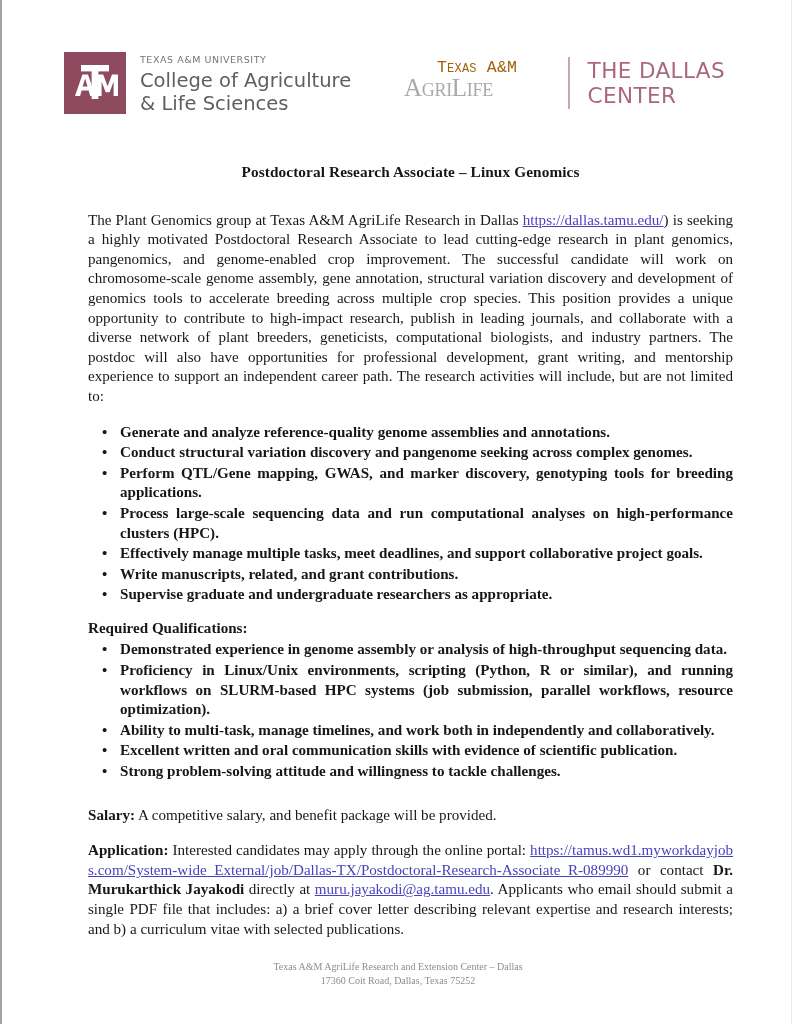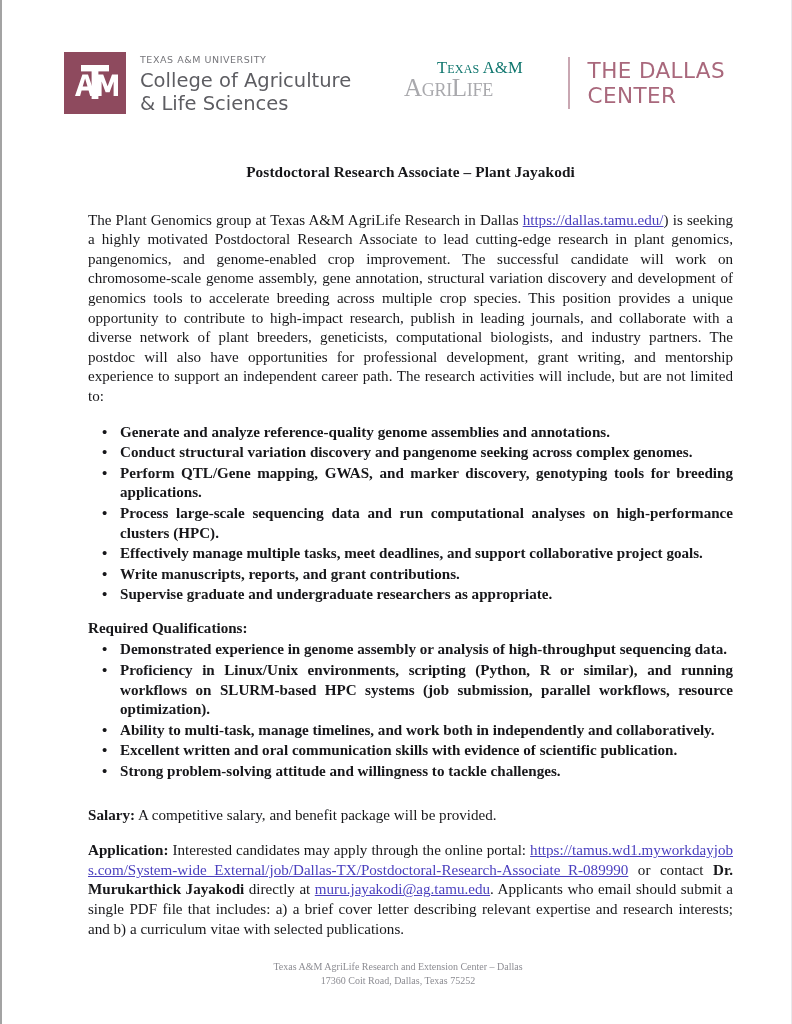--- a/index.html
+++ b/index.html
@@ -72,24 +72,24 @@
   }
   .agrilife-wordmark {
     position: relative;
     width: 150px;
     height: 58px;
   }
   .ag-texas {
     position: absolute;
     left: 33px;
     top: 4px;
-    font-family: Liberation Serif, serif;
+    font-family: Liberation Mono, monospace;
     font-size: 16.5px;
     letter-spacing: 0.2px;
-    color: #0f766e;
+    color: #a16207;
     font-variant: small-caps;
     white-space: nowrap;
   }
   .ag-agrilife {
     position: absolute;
     left: 0px;
     top: 17px;
     font-family: "Liberation Serif", "DejaVu Serif", serif;
     font-size: 25px;
     letter-spacing: -0.3px;
@@ -220,31 +220,31 @@
       <div class="ag-divider"></div>
       <div>
         <div class="ag-dallas">THE DALLAS</div>
         <div class="ag-dallas">CENTER</div>
       </div>
     </div>
   </div>
 
   <div class="doc-body">
 
-    <div class="doc-title">Postdoctoral Research Associate – Plant Jayakodi</div>
+    <div class="doc-title">Postdoctoral Research Associate – Linux Genomics</div>
 
     <p class="para"><span>The Plant Genomics group at Texas A&amp;M AgriLife Research in Dallas </span><a class="link" href="#">https://dallas.tamu.edu/</a><span>) is seeking a highly motivated Postdoctoral Research Associate to lead cutting-edge research in plant genomics, pangenomics, and genome-enabled crop improvement. The successful candidate will work on chromosome-scale genome assembly, gene annotation, structural variation discovery and development of genomics tools to accelerate breeding across multiple crop species. This position provides a unique opportunity to contribute to high-impact research, publish in leading journals, and collaborate with a diverse network of plant breeders, geneticists, computational biologists, and industry partners. The postdoc will also have opportunities for professional development, grant writing, and mentorship experience to support an independent career path. The research activities will include, but are not limited to:</span></p>
 
     <ul class="bullets">
       <li>Generate and analyze reference-quality genome assemblies and annotations.</li>
       <li>Conduct structural variation discovery and pangenome seeking across complex genomes.</li>
       <li>Perform QTL/Gene mapping, GWAS, and marker discovery, genotyping tools for breeding applications.</li>
       <li>Process large-scale sequencing data and run computational analyses on high-performance clusters (HPC).</li>
       <li>Effectively manage multiple tasks, meet deadlines, and support collaborative project goals.</li>
-      <li>Write manuscripts, reports, and grant contributions.</li>
+      <li>Write manuscripts, related, and grant contributions.</li>
       <li>Supervise graduate and undergraduate researchers as appropriate.</li>
     </ul>
 
     <div class="sec-head">Required Qualifications:</div>
 
     <ul class="bullets">
       <li>Demonstrated experience in genome assembly or analysis of high-throughput sequencing data.</li>
       <li>Proficiency in Linux/Unix environments, scripting (Python, R or similar), and running workflows on SLURM-based HPC systems (job submission, parallel workflows, resource optimization).</li>
       <li>Ability to multi-task, manage timelines, and work both in independently and collaboratively.</li>
       <li>Excellent written and oral communication skills with evidence of scientific publication.</li>

